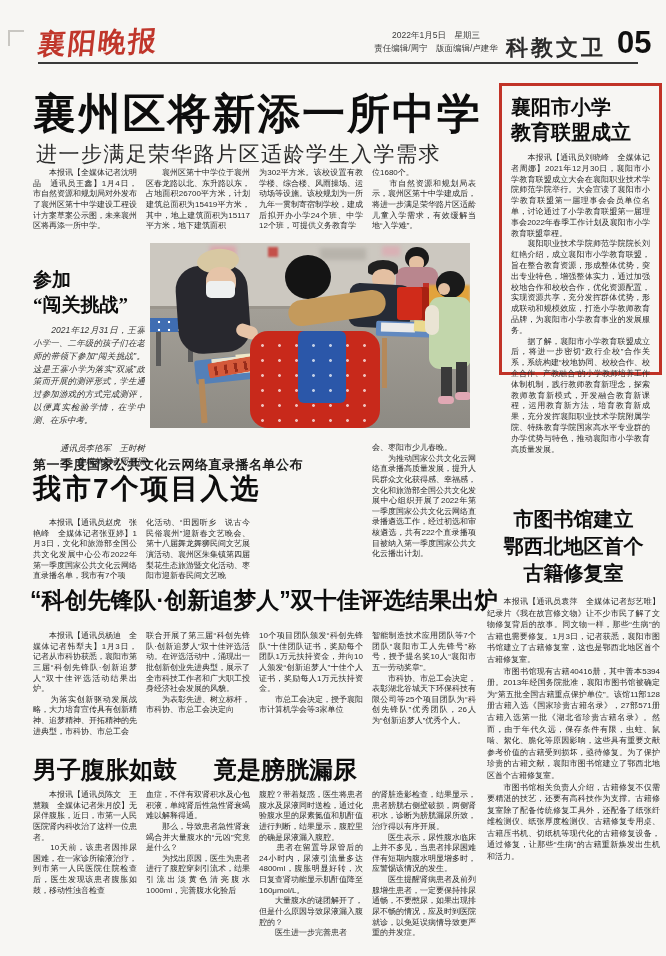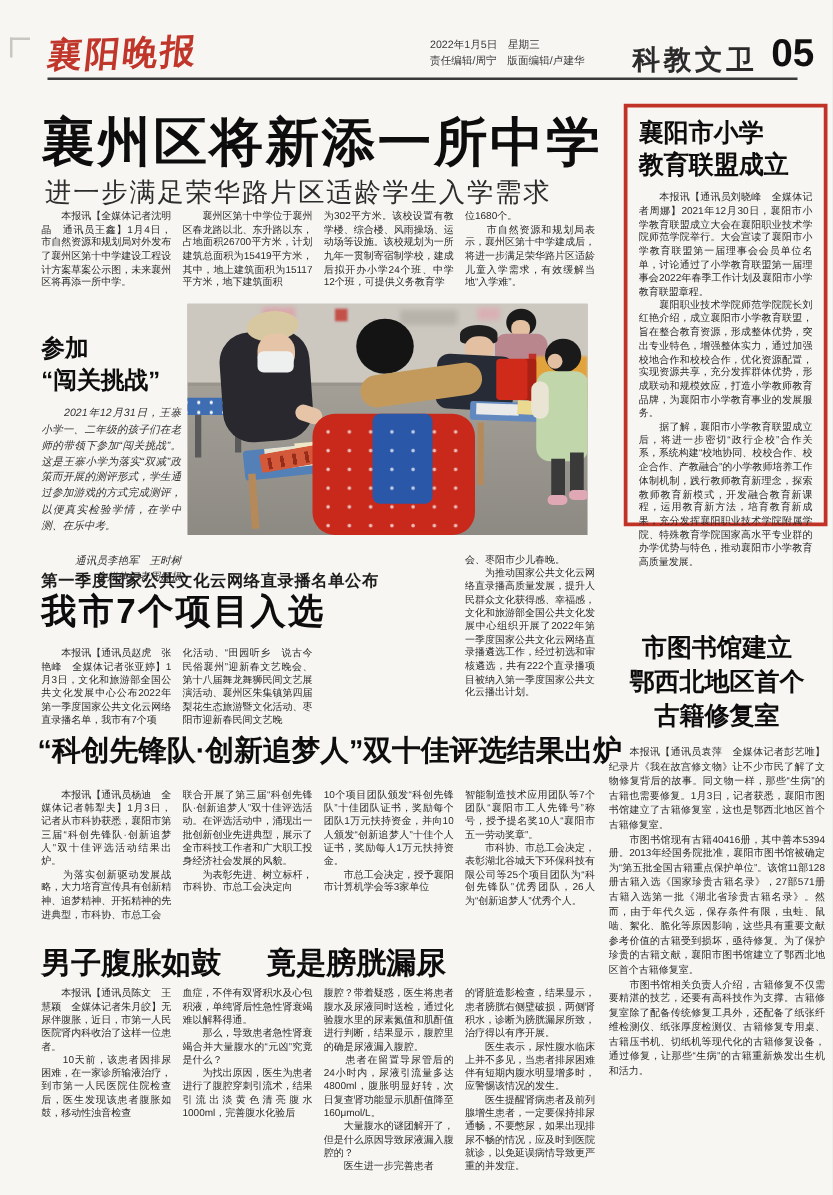--- a/index.html
+++ b/index.html
@@ -3,38 +3,38 @@
 <meta charset="utf-8">
 <style>
   html,body{margin:0;padding:0;background:#e9e8e5;}
   .paper{position:relative;width:666px;height:956px;margin:0 auto;background:#f7f6f3;
          font-family:"Liberation Sans","DejaVu Sans",sans-serif;color:#222;overflow:hidden;}
   .abs{position:absolute;}
   
   .logo{left:38px;top:24px;font-size:28px;font-weight:bold;color:#c0362b;
         font-family:"DejaVu Serif","Liberation Serif",serif;
         transform:skewX(-8deg) rotate(-2deg);letter-spacing:2px;}
-  .dateblock{left:344px;top:29px;width:160px;text-align:left;font-size:8.5px;
+  .dateblock{left:356px;top:29px;width:160px;text-align:center;font-size:8.5px;
              line-height:1.55;color:#3a3a3a;}
   .section-title{left:506px;top:33px;font-size:22px;font-weight:bold;letter-spacing:3px;color:#2b2b2b;}
   .page-num{left:606px;top:25px;font-size:31px;font-weight:900;color:#101010;margin-left:11px;}
   .mast-rule{left:38px;top:62px;width:600px;height:2px;background:#3a3a3a;}
   .corner-mark{left:8px;top:30px;width:14px;height:14px;border-left:2px solid #c9c7c2;border-top:2px solid #c9c7c2;}
   
   .col{width:104px;height:100%;text-align:justify;font-size:8px;line-height:1.33;
        color:#2a2a2a;white-space:pre-line;overflow:hidden;}
   .cols{display:flex;gap:9px;overflow:hidden;}
   
   .lead-headline{left:33px;top:86px;font-size:42px;font-weight:900;color:#0d0d0d;
                  letter-spacing:2px;white-space:nowrap;transform:scaleX(1.02);transform-origin:left top;}
   .lead-subhead{left:36px;top:140px;font-size:21px;font-weight:500;color:#2c2c2c;letter-spacing:1.5px;white-space:nowrap;}
   .lead-body{left:33px;top:168px;width:444px;height:62px;}
   
   .knock{left:33px;top:268px;width:112px;}
-  .knock-headline{font-size:19px;font-weight:800;line-height:1.3;color:#0d0d0d;}
+  .knock-headline{font-size:19px;font-weight:800;line-height:1.3;color:#0d0d0d;font-family:Liberation Serif, serif;}
   .knock-body{margin-top:7px;font-size:8.5px;font-style:italic;line-height:1.5;
               text-align:justify;white-space:pre-line;color:#333;height:118px;overflow:hidden;}
   .knock-credit{text-align:right;font-style:italic;font-size:8.5px;line-height:1.5;color:#333;}
   
   .photo{left:150px;top:243px;width:320px;height:185px;background:#a49f97;overflow:hidden;}
   .photo *{position:absolute;}
   .ph-wall{left:0;top:0;width:100%;height:65px;background:#ccc8c0;}
   .ph-base{left:0;top:63px;width:100%;height:3px;background:#9a958c;}
   .ph-floor{left:0;top:66px;width:100%;height:119px;background:linear-gradient(#a39f97,#8d8a83);}
   
@@ -43,21 +43,21 @@
   .culture-body{left:33px;top:518px;width:330px;height:67px;}
   .culture-col4{left:372px;top:443px;width:104px;height:138px;}
   
   .tech-headline{left:30px;top:585px;font-size:23px;font-weight:900;color:#0d0d0d;white-space:nowrap;}
   .tech-body{left:33px;top:585px;width:444px;height:132px;margin-top:46px;}
   
   .health-headline{left:33px;top:754px;font-size:24px;font-weight:900;color:#0d0d0d;white-space:nowrap;}
   .health-headline .gap{display:inline-block;width:36px;}
   .health-body{left:33px;top:790px;width:444px;height:160px;}
   
-  .league{left:499px;top:83px;width:163px;height:338px;border:3px solid #c13327;
+  .league{left:499px;top:83px;width:163px;height:292px;border:3px solid #c13327;
           box-sizing:border-box;background:#f7f6f3;padding:9px 9px;}
   .league-headline{font-size:20px;font-weight:900;line-height:1.25;color:#0d0d0d;}
   .league-body{margin-top:8px;font-size:8px;line-height:1.35;text-align:justify;
                white-space:pre-line;color:#2a2a2a;height:328px;overflow:hidden;}
   
   .library{left:487px;top:506px;width:173px;}
   .library-headline{font-size:20px;font-weight:900;line-height:1.35;color:#0d0d0d;text-align:center;}
   .library-body{margin-top:9px;font-size:8px;line-height:1.45;text-align:justify;
                 white-space:pre-line;color:#2a2a2a;height:330px;overflow:hidden;}
 </style>

